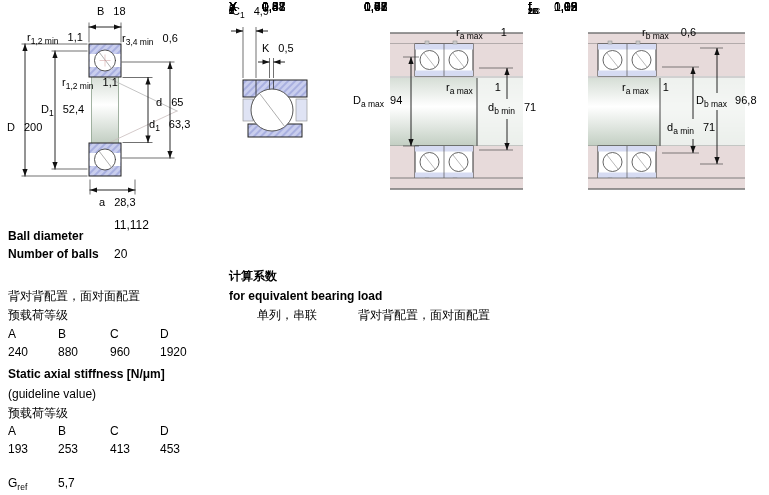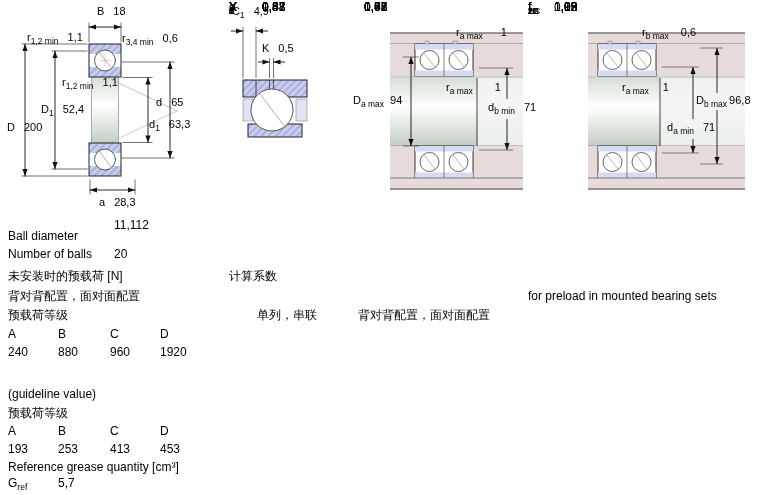--- a/index.html
+++ b/index.html
@@ -1,20 +1,20 @@
 <!DOCTYPE html>
 <html><head>
 <meta charset="utf-8">
 <style>
   *{margin:0;padding:0;box-sizing:border-box}
   html,body{background:#fff}
   body{font-family:"Liberation Sans","DejaVu Sans",sans-serif;color:#000}
   #page{position:relative;width:769px;height:495px;background:#fff;overflow:hidden;font-size:12px}
   .abs{position:absolute;white-space:nowrap;line-height:14px}
-  .b{font-weight:normal}
+  .b{font-weight:bold}
   sub{font-size:8.5px;line-height:0}
   .dim{position:absolute;font-size:11px;white-space:nowrap;line-height:13px}
   .dim .dv{margin-left:9px}
   svg{position:absolute;left:0;top:0}
   .crow span{position:absolute;white-space:nowrap}
   .c0{left:229px}.c1{left:262px}.c2{left:364px}
   .f0{left:528px}.f1{left:554px}
 </style>
 </head>
 <body>
@@ -245,56 +245,56 @@
   <div class="dim" style="left:232px;top:5px"><span>C</span><sub>1</sub><span class="dv">4,9</span></div>
   <div class="dim" style="left:262px;top:42px"><span>K</span><sub></sub><span class="dv">0,5</span></div>
 
   <div class="dim" style="left:456px;top:26px"><span>r</span><sub>a max</sub><span class="dv" style="margin-left:18px">1</span></div>
   <div class="dim" style="left:446px;top:81px"><span>r</span><sub>a max</sub><span class="dv" style="margin-left:22px">1</span></div>
   <div class="dim" style="left:353px;top:94px"><span>D</span><sub>a max</sub><span class="dv" style="margin-left:6px">94</span></div>
   <div class="dim" style="left:488px;top:101px"><span>d</span><sub>b min</sub><span class="dv">71</span></div>
 
   <div class="dim" style="left:642px;top:26px"><span>r</span><sub>b max</sub><span class="dv" style="margin-left:12px">0,6</span></div>
   <div class="dim" style="left:622px;top:81px"><span>r</span><sub>a max</sub><span class="dv" style="margin-left:14px">1</span></div>
-  <div class="dim" style="left:696px;top:94px"><span>D</span><sub>b max</sub><span class="dv" style="margin-left:2px">96,8</span></div>
+  <div class="dim" style="left:696px;top:94px"><span>D</span><sub>b max</sub><span class="dv" style="margin-left:8px">96,8</span></div>
   <div class="dim" style="left:667px;top:121px"><span>d</span><sub>a min</sub><span class="dv">71</span></div>
 
   <div class="abs b" style="left:8px;top:229px">Ball diameter</div>
   <div class="abs" style="left:114px;top:218px">11,112</div>
   <div class="abs b" style="left:8px;top:247px">Number of balls</div>
   <div class="abs" style="left:114px;top:247px">20</div>
 
-  <div class="abs b" style="left:8px;top:269px">未安装时的预载荷 [N]</div>
   <div class="abs" style="left:8px;top:289px">背对背配置，面对面配置</div>
   <div class="abs" style="left:8px;top:308px">预载荷等级</div>
   <div class="abs" style="left:8px;top:327px">A</div>
   <div class="abs" style="left:58px;top:327px">B</div>
   <div class="abs" style="left:110px;top:327px">C</div>
   <div class="abs" style="left:160px;top:327px">D</div>
   <div class="abs" style="left:8px;top:345px">240</div>
   <div class="abs" style="left:58px;top:345px">880</div>
   <div class="abs" style="left:110px;top:345px">960</div>
   <div class="abs" style="left:160px;top:345px">1920</div>
 
+  <div class="abs b" style="left:8px;top:367px">Static axial stiffness [N/μm]</div>
   <div class="abs" style="left:8px;top:387px">(guideline value)</div>
   <div class="abs" style="left:8px;top:406px">预载荷等级</div>
   <div class="abs" style="left:8px;top:424px">A</div>
   <div class="abs" style="left:58px;top:424px">B</div>
   <div class="abs" style="left:110px;top:424px">C</div>
   <div class="abs" style="left:160px;top:424px">D</div>
   <div class="abs" style="left:8px;top:442px">193</div>
   <div class="abs" style="left:58px;top:442px">253</div>
   <div class="abs" style="left:110px;top:442px">413</div>
   <div class="abs" style="left:160px;top:442px">453</div>
 
-  <div class="abs b" style="left:8px;top:460px">Reference grease quantity [cm³]</div>
   <div class="abs" style="left:8px;top:476px"><span>G</span><sub>ref</sub></div>
   <div class="abs" style="left:58px;top:476px">5,7</div>
 
   <div class="abs b" style="left:229px;top:269px">计算系数</div>
+  <div class="abs b" style="left:229px;top:289px">for equivalent bearing load</div>
   <div class="abs" style="left:257px;top:308px">单列，串联</div>
   <div class="abs" style="left:358px;top:308px">背对背配置，面对面配置</div>
 
   <div class="crow" style="top:326px">
       <span class="c0"><span>e</span><sub></sub></span>
       <span class="c1">0,68</span>
       <span class="c2">0,68</span>
     </div>
   <div class="crow" style="top:345px">
       <span class="c0"><span>X</span><sub>1</sub></span>
@@ -320,21 +320,20 @@
       <span class="c0"><span>X</span><sub>0</sub></span>
       <span class="c1">0,5</span>
       <span class="c2">1</span>
     </div>
   <div class="crow" style="top:437px">
       <span class="c0"><span>Y</span><sub>0</sub></span>
       <span class="c1">0,38</span>
       <span class="c2">0,76</span>
     </div>
 
-  <div class="abs b" style="left:528px;top:289px">for preload in mounted bearing sets</div>
 
   <div class="crow" style="top:308px">
       <span class="f0"><span>f</span><sub></sub></span>
       <span class="f1">1,13</span>
     </div>
   <div class="crow" style="top:326px">
       <span class="f0"><span>f</span><sub>1</sub></span>
       <span class="f1">0,99</span>
     </div>
   <div class="crow" style="top:345px">

